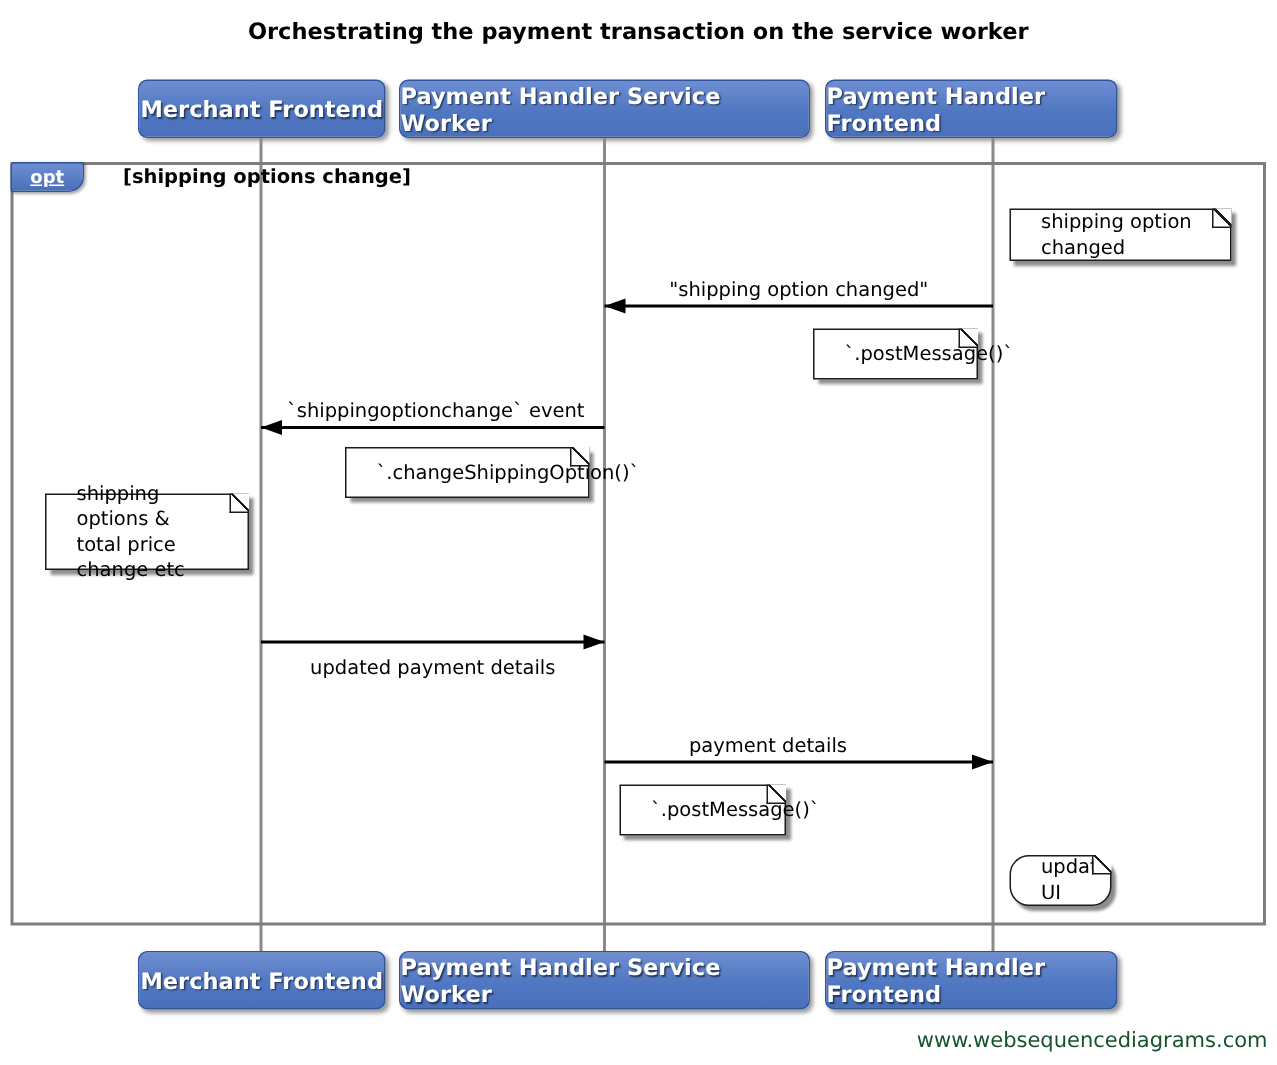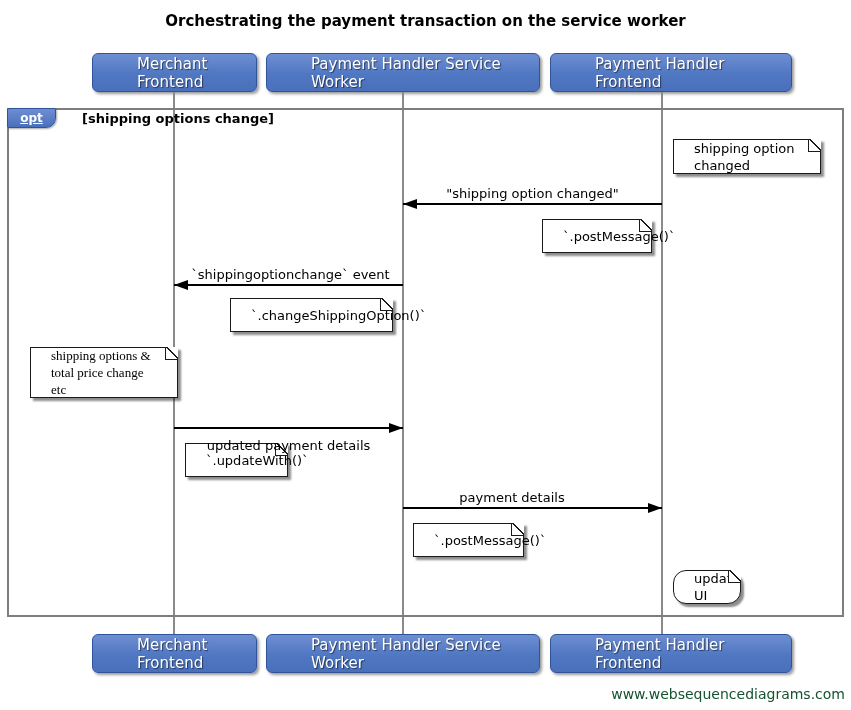--- a/index.html
+++ b/index.html
@@ -8,30 +8,29 @@
     font-family:"DejaVu Sans", sans-serif;color:#000;
   }
   .title{
     position:absolute;left:0;top:12px;width:851px;text-align:center;
     font-size:15px;font-weight:bold;
   }
   
   .actor{
     position:absolute;height:39px;border:1px solid #30549c;border-radius:6px;
     background:linear-gradient(180deg,#6e8ed2 0%,#5077c2 55%,#4a70bb 100%);
-    color:#fff;font-size:15px;font-weight:normal;
+    color:#fff;font-size:15px;font-weight:bold;
     display:flex;align-items:center;justify-content:center;
     text-shadow:1px 1px 1px rgba(0,0,0,0.55);
     box-shadow:2px 2px 3px rgba(0,0,0,0.40);
     box-sizing:border-box;
-    padding-left:44px;
   }
   .actor-a{left:92px;width:165px;}
   .actor-b{left:266px;width:274px;}
-  .actor-c{left:550px;width:242px;}
+  .actor-c{left:550px;width:195px;}
   .row-top{top:53px;}
   .row-bottom{top:634px;}
   
   .lifeline{position:absolute;top:92px;height:542px;width:2px;background:#8a8a8a;}
   .lifeline-a{left:173px;}
   .lifeline-b{left:402px;}
   .lifeline-c{left:661px;}
   
   .frame{
     position:absolute;left:7px;top:108px;width:837px;height:509px;
@@ -57,21 +56,21 @@
     display:flex;align-items:center;padding:0 20px;box-sizing:border-box;
   }
   .note::before{
     content:"";position:absolute;top:-1px;right:-1px;width:13px;height:13px;
     background:linear-gradient(to bottom left,#ffffff 0%,#ffffff 44%,#1a1a1a 44%,#1a1a1a 54%,#ffffff 54%);
     border-left:1px solid #1a1a1a;border-bottom:1px solid #1a1a1a;box-sizing:border-box;
   }
   .note-1{left:673px;top:139px;width:148px;height:35px;}
   .note-2{left:542px;top:219px;width:110px;height:34px;}
   .note-3{left:230px;top:298px;width:163px;height:34px;}
-  .note-4{left:30px;top:347px;width:148px;height:51px;font-family:Liberation Serif, serif;}
+  .note-4{left:30px;top:329px;width:136px;height:51px;}
   .note-5{left:185px;top:443px;width:103px;height:34px;}
   .note-6{left:413px;top:523px;width:111px;height:34px;}
   .note-7{left:673px;top:570px;width:68px;height:34px;border-radius:13px;}
   
   .arrow{position:absolute;height:0;border-top:2px solid #000;}
   .arrow .head-left{
     position:absolute;left:0;top:-6px;width:0;height:0;
     border-top:5px solid transparent;border-bottom:5px solid transparent;
     border-right:14px solid #000;
   }
@@ -120,21 +119,20 @@
   <div class="opt-badge">
     <span>opt</span>
   </div>
   <div class="guard">[shipping options change]</div>
 
   <div class="note note-1">shipping option changed</div>
   <div class="note note-2">`.postMessage()`</div>
   <div class="note note-3">`.changeShippingOption()`</div>
   <div class="note note-4">shipping options &amp;
 total price change etc</div>
-  <div class="note note-5">`.updateWith()`</div>
   <div class="note note-6">`.postMessage()`</div>
   <div class="note note-7">update UI</div>
 
   <div class="msg-label label-1">"shipping option changed"</div>
   <div class="arrow arrow-1">
     <span class="head-left"></span>
   </div>
 
   <div class="msg-label label-2">`shippingoptionchange` event</div>
   <div class="arrow arrow-2">

